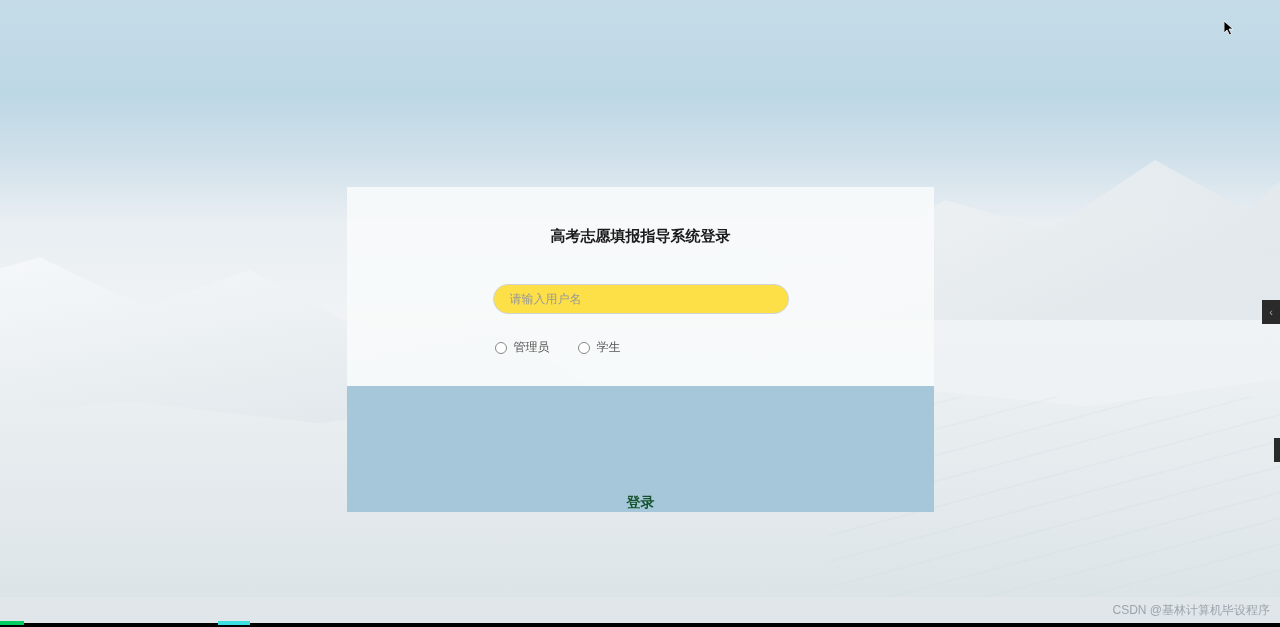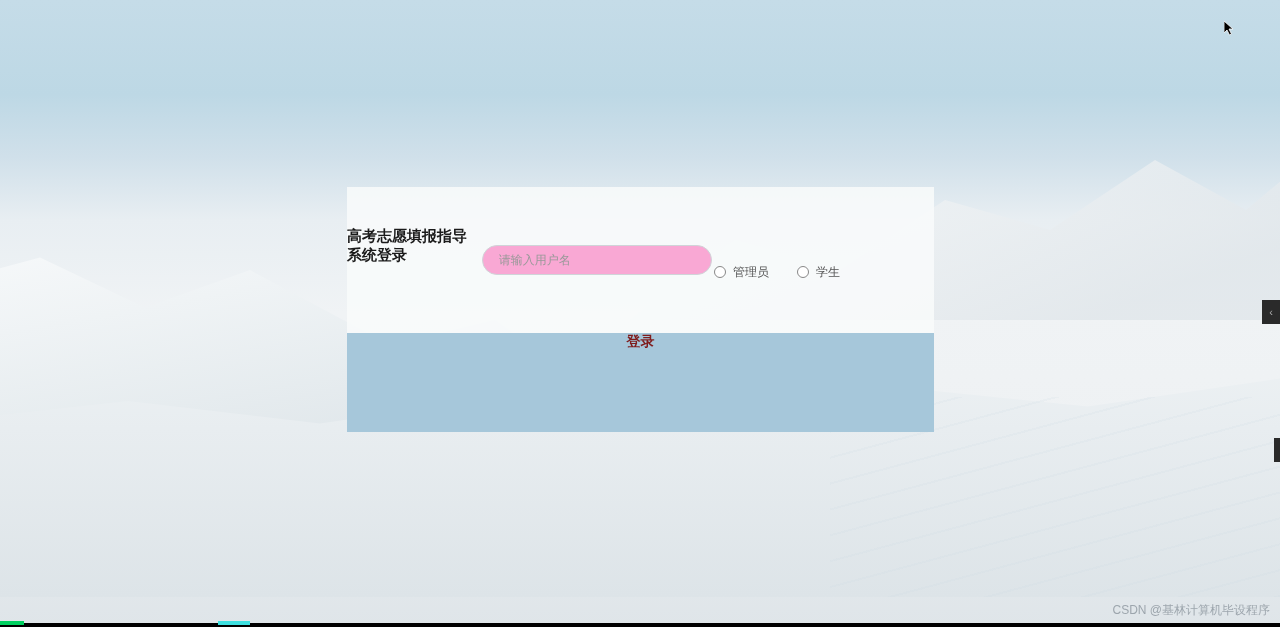--- a/index.html
+++ b/index.html
@@ -125,36 +125,37 @@
       width: 587px;
       background: rgba(248, 250, 251, 0.88);
       z-index: 20;
       display: flex;
       flex-direction: column;
     }
 
     .card-top {
       padding: 40px 0 30px 0;
       display: flex;
+      flex-direction: column;
       align-items: center;
     }
 
     .title {
       font-size: 15px;
       font-weight: bold;
       color: #1a1a1a;
       margin-bottom: 38px;
     }
 
     .text-input {
       width: 296px;
       height: 30px;
       border: 1px solid #d0d4d8;
       border-radius: 15px;
-      background: #f9a8d4;
+      background: #fde047;
       padding: 0 16px;
       font-size: 12px;
       color: #666;
       margin-bottom: 11px;
       outline: none;
       font-family: inherit;
     }
 
     .text-input::placeholder {
       color: #999;
@@ -184,30 +185,30 @@
       background: #fff;
     }
 
     .radio-label {
       font-size: 12px;
       color: #555;
     }
 
     .login-button {
       width: 100%;
-      height: 99px;
+      height: 126px;
       background: #a6c7da;
       border: none;
       font-size: 14px;
       font-weight: bold;
-      color: #7f1d1d;
+      color: #14532d;
       cursor: pointer;
       font-family: inherit;
       display: flex;
-      align-items: flex-start;
+      align-items: flex-end;
       justify-content: center;
     }
 
     .watermark {
       position: absolute;
       bottom: 8px;
       right: 10px;
       font-size: 12px;
       color: rgba(120, 130, 140, 0.65);
       z-index: 60;

